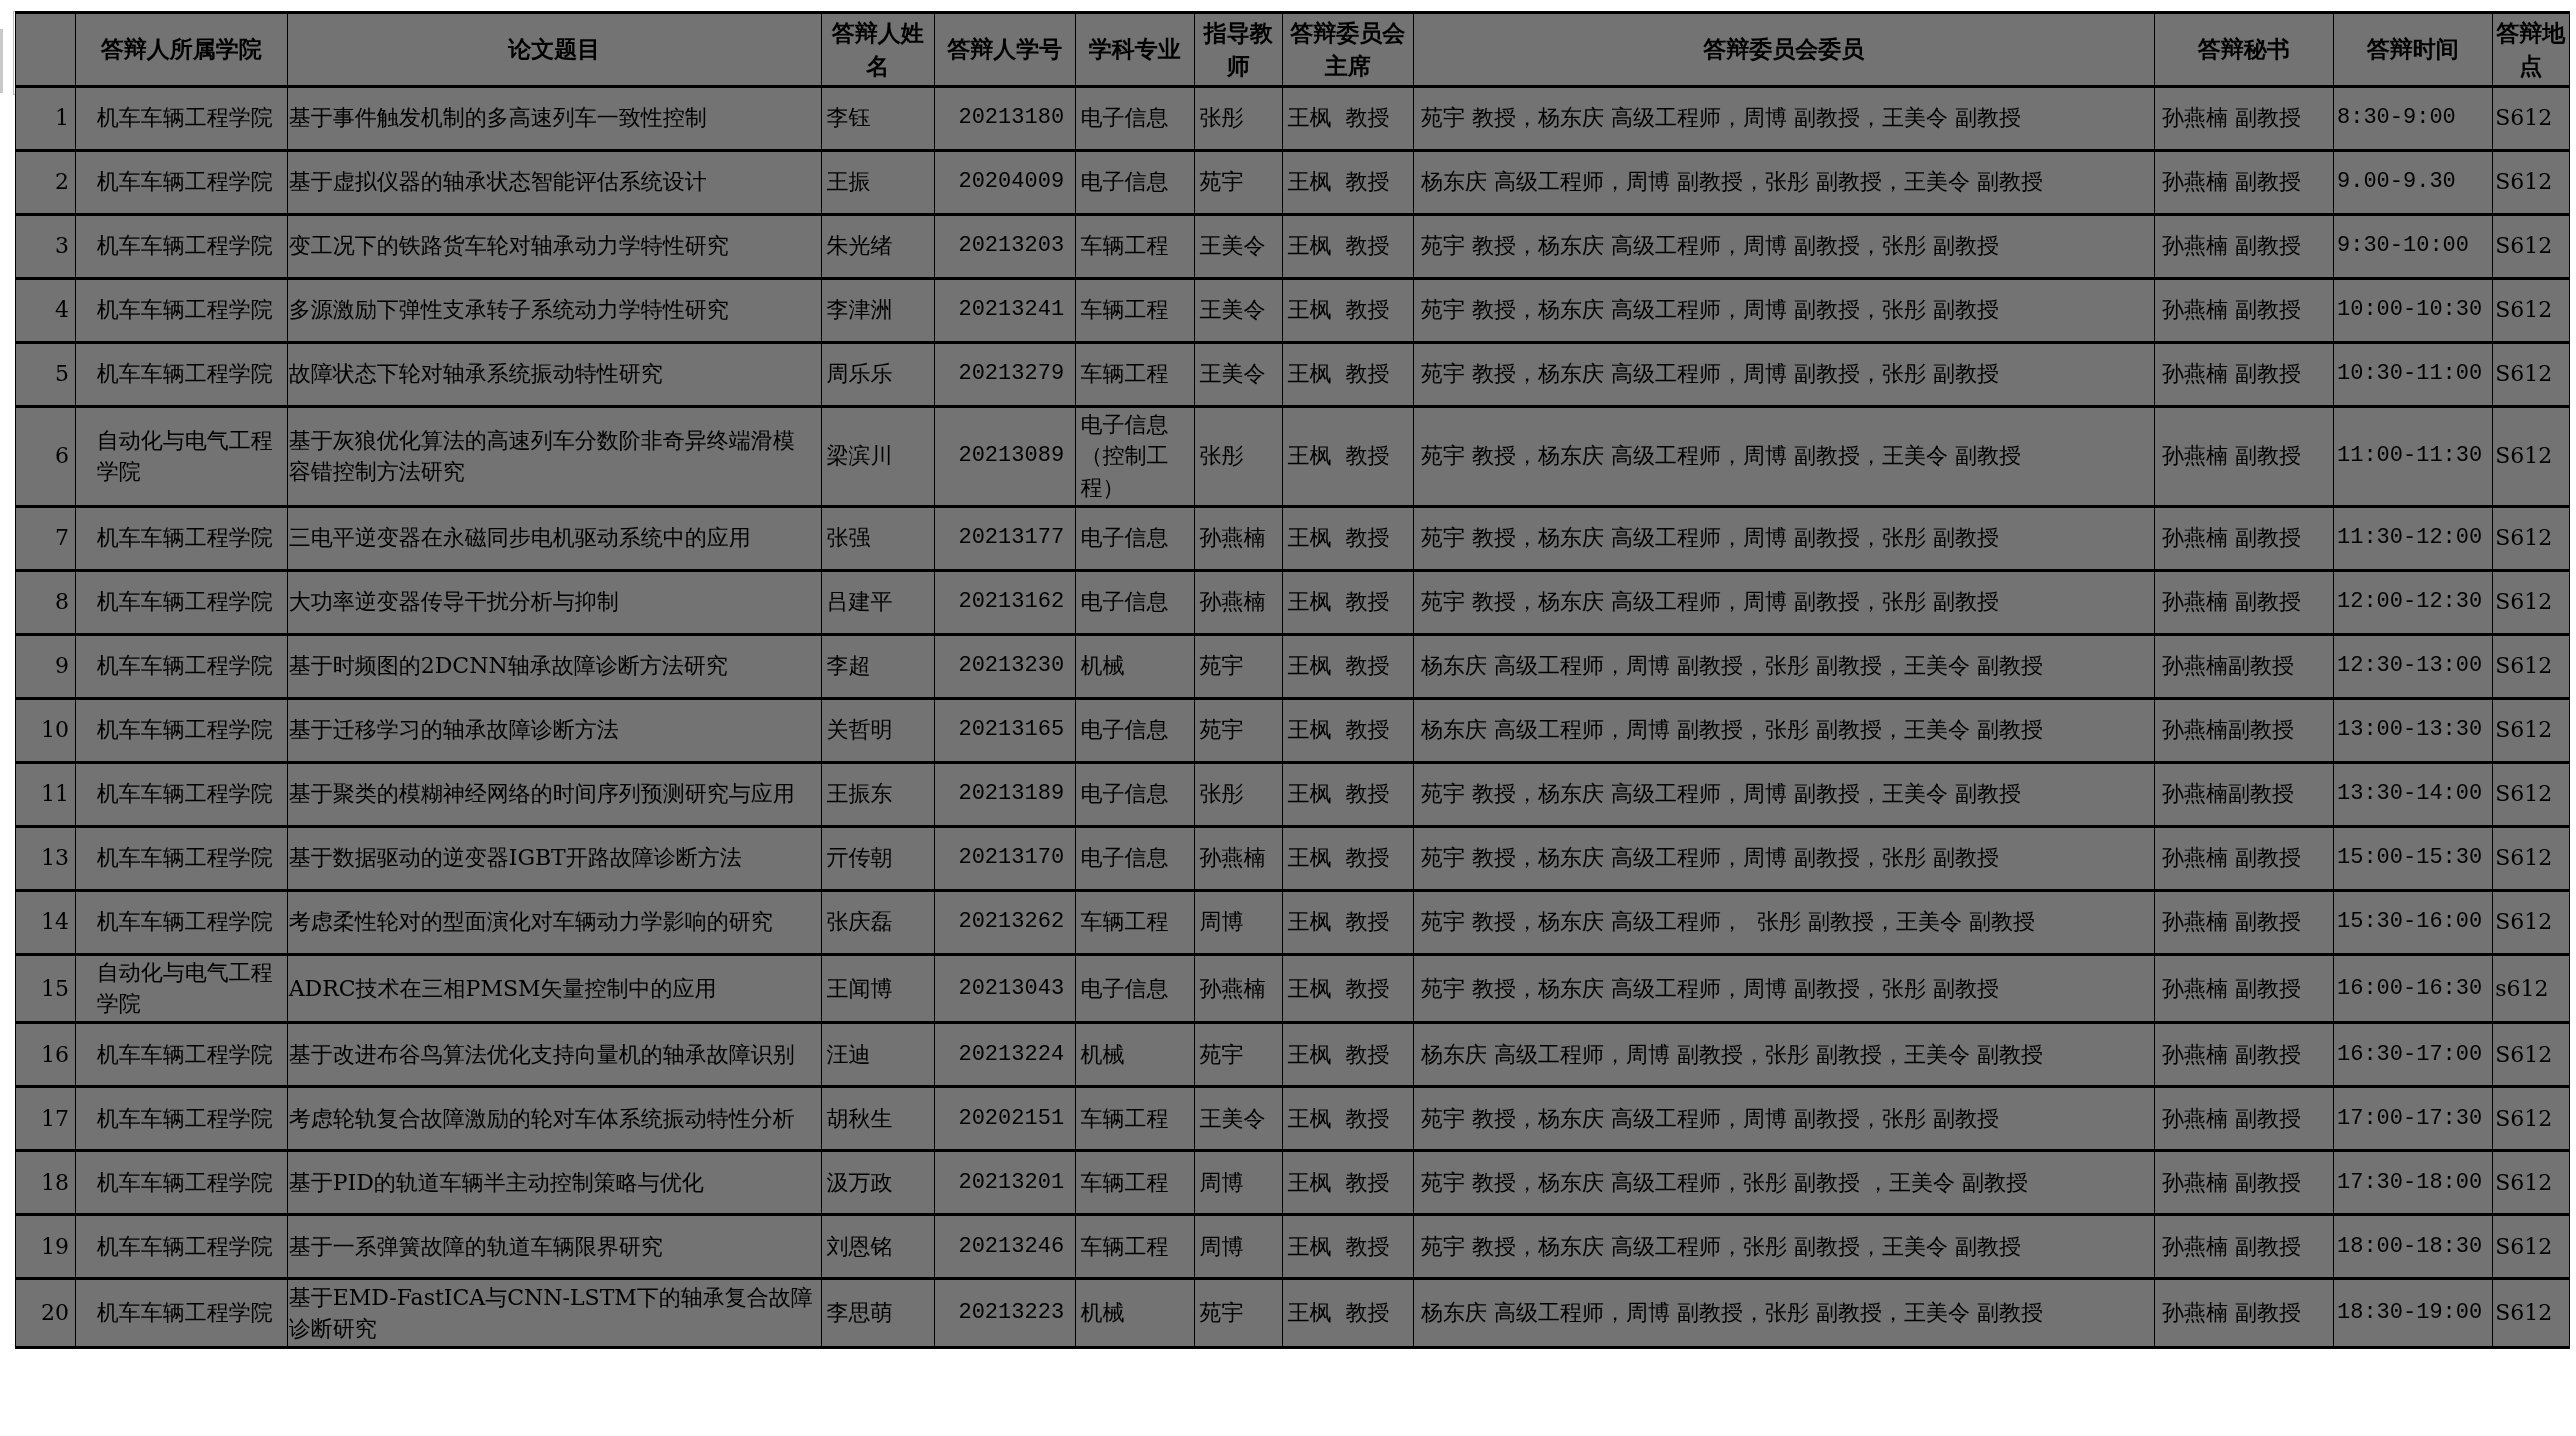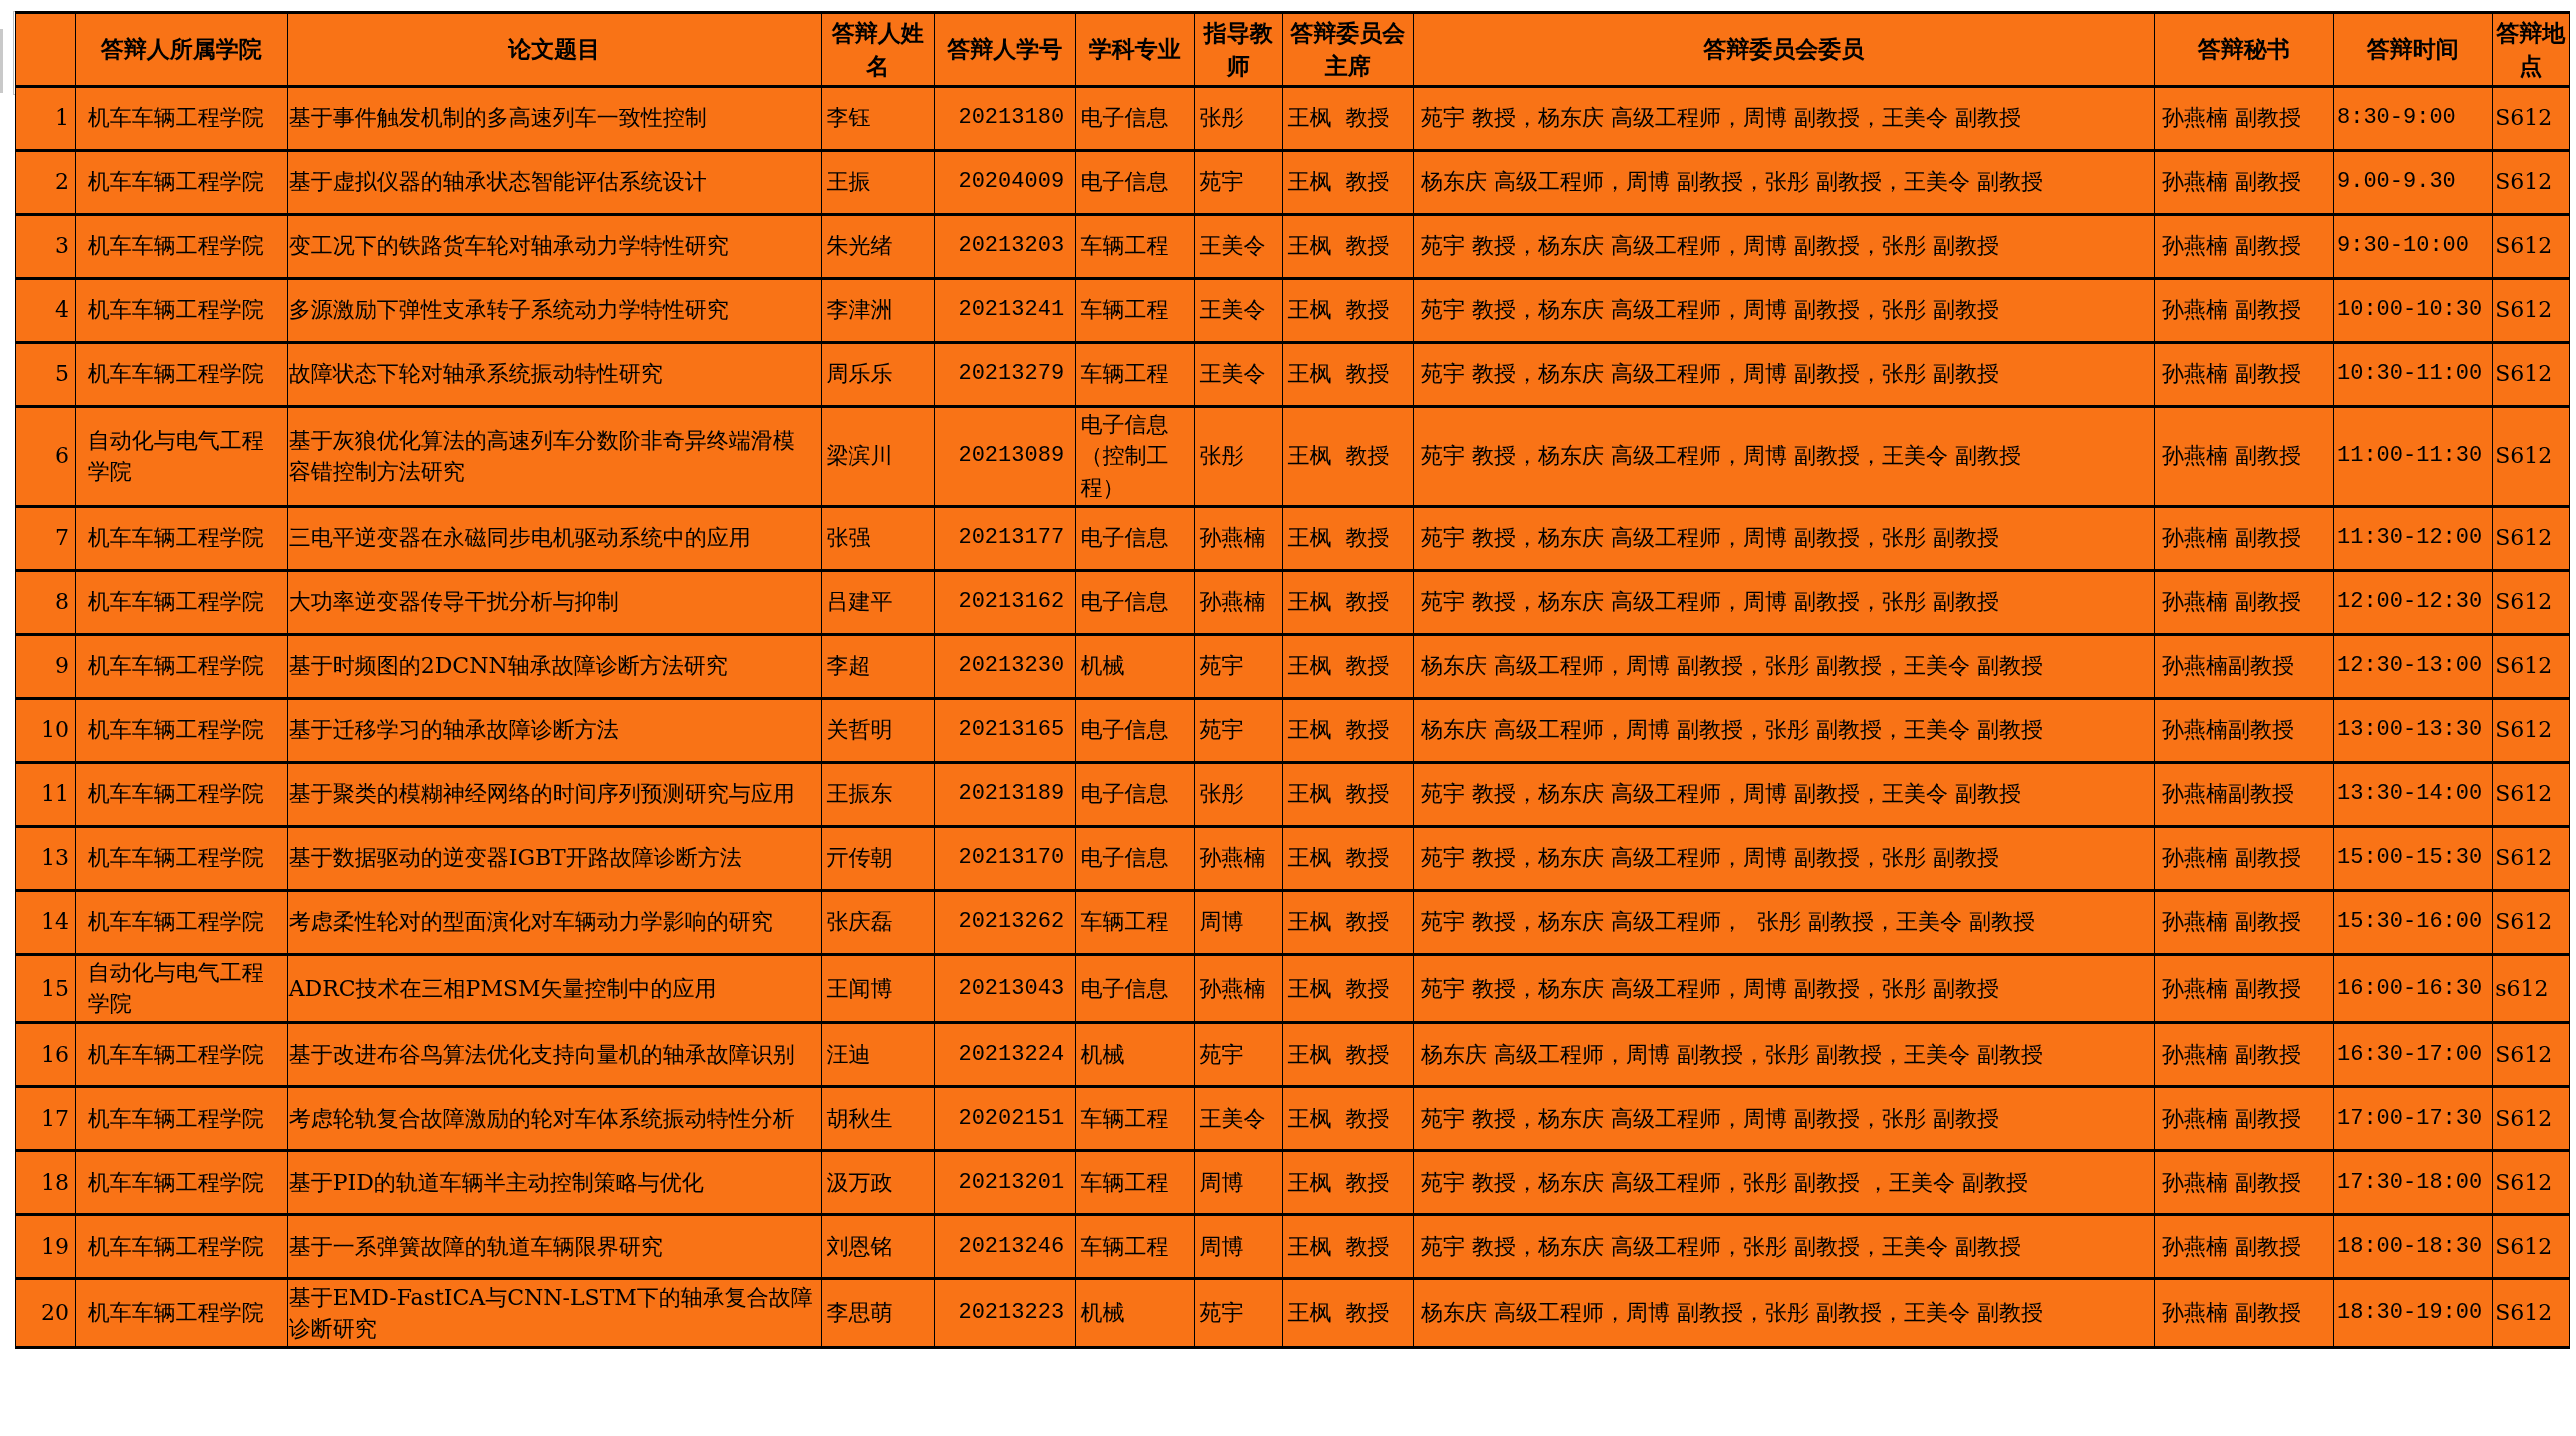--- a/index.html
+++ b/index.html
@@ -34,21 +34,21 @@
     background: #c9c9c9;
     z-index: 0;
   }
   table.schedule {
     position: relative;
     z-index: 1;
     margin: 10.6px 0 0 14.7px;
     width: 2554px;
     border-collapse: collapse;
     table-layout: fixed;
-    background: #f97316;
+    background: #737373;
   }
   .schedule th, .schedule td {
     border: 1.6px solid #000000;
     border-top-width: 3.3px;
     border-bottom-width: 3.3px;
     overflow: hidden;
     color: #000000;
     vertical-align: middle;
     box-sizing: border-box;
   }
@@ -64,21 +64,21 @@
     font-size: 22px;
     font-weight: normal;
     height: 64px;
     line-height: 1.42;
     padding: 1.6px 4.9px;
     text-align: left;
   }
   .schedule tr.tall td { height: 100px; }
   td.c-num  { text-align: right; padding-right: 5.7px; }
   td.c-sid  { text-align: right; padding-right: 10.6px; font-family: Liberation Mono, monospace; }
-  td.c-college { padding-left: 12px; }
+  td.c-college { padding-left: 21px; }
   td.c-title   { padding-left: 1px; }
   td.c-chair, td.c-members { white-space: pre-wrap; }
   td.c-members { padding-left: 7.4px; }
   td.c-secretary { padding-left: 7.4px; }
   td.c-time { padding-left: 3.3px; padding-right: 1.6px; font-family: Liberation Mono, monospace; }
   td.c-location { padding-left: 2.5px; padding-right: 1.6px; }
 </style>
 </head>
 <body>
 

